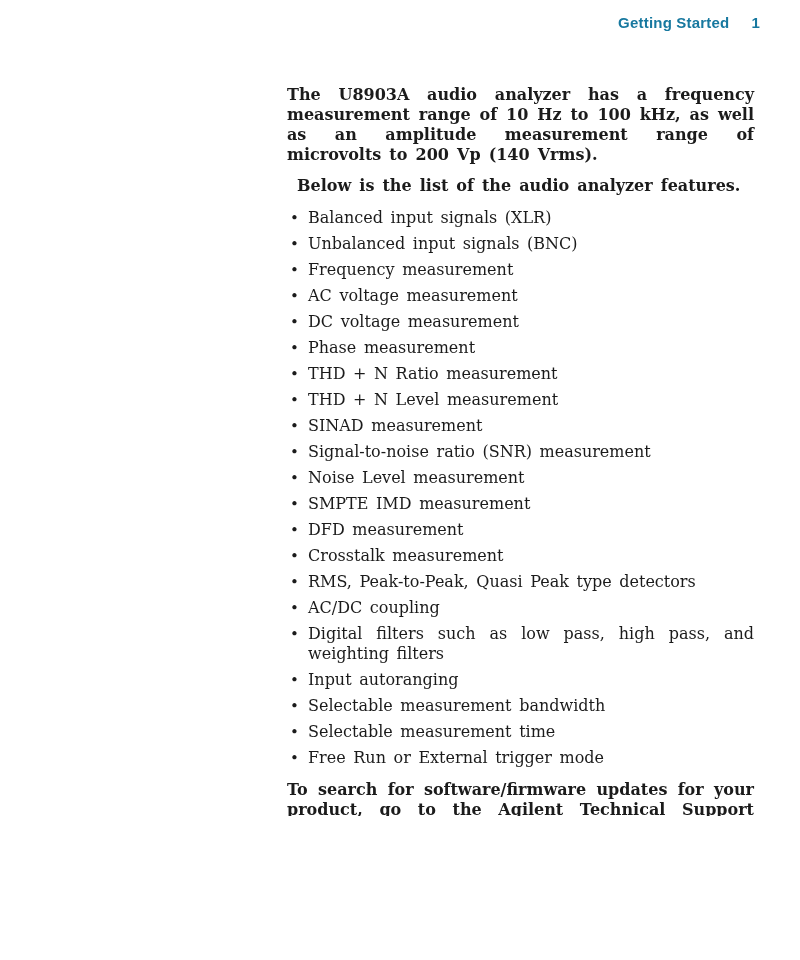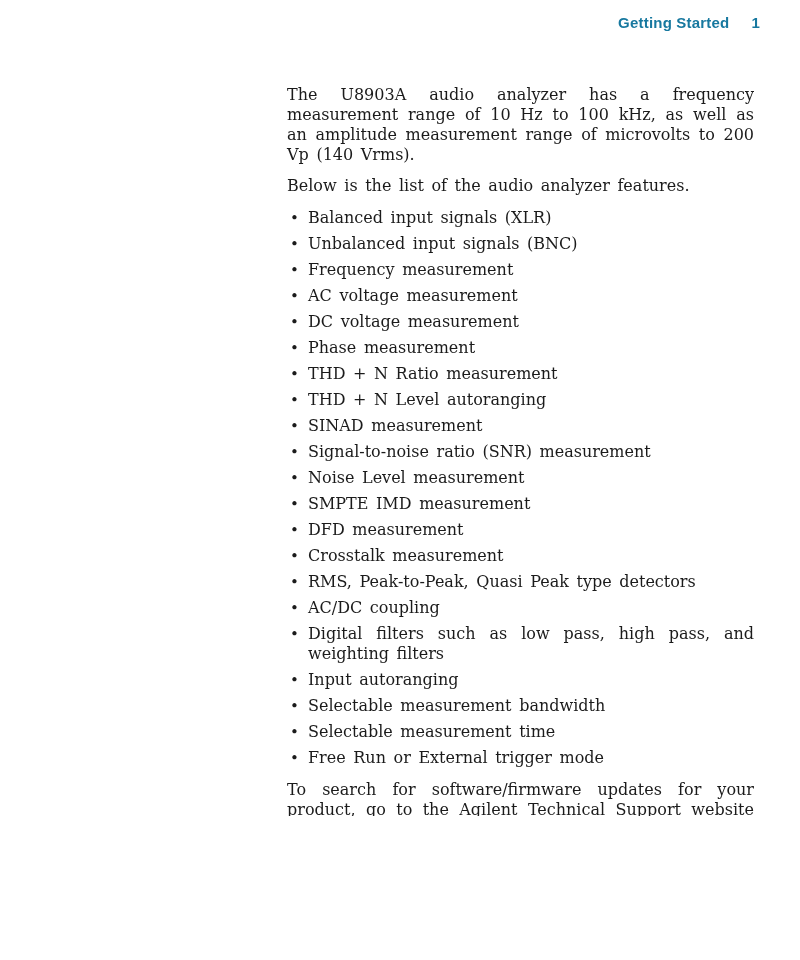--- a/index.html
+++ b/index.html
@@ -34,22 +34,23 @@
     left: 287px;
     top: 85px;
     width: 467px;
     font-size: 16px;
     line-height: 20px;
     word-spacing: 2.5px;
   }
   .content p {
     text-align: justify;
     margin: 0 0 11px 0;
-  }
-  .content p.intro { margin-bottom: 12px; }
+    font-weight: bold;
+  }
+  .content p.intro { margin-bottom: 12px; margin-left: 10px; }
   .feature-list {
     list-style: none;
     margin: 0 0 12px 0;
   }
   .feature-list li {
     position: relative;
     padding-left: 21px;
     margin-bottom: 6px;
     text-align: justify;
   }
@@ -124,21 +125,21 @@
         <li>
         <span class="bullet">•</span>
         <span>Phase measurement</span>
       </li>
         <li>
         <span class="bullet">•</span>
         <span>THD + N Ratio measurement</span>
       </li>
         <li>
         <span class="bullet">•</span>
-        <span>THD + N Level autoranging</span>
+        <span>THD + N Level measurement</span>
       </li>
         <li>
         <span class="bullet">•</span>
         <span>SINAD measurement</span>
       </li>
         <li>
         <span class="bullet">•</span>
         <span>Signal-to-noise ratio (SNR) measurement</span>
       </li>
         <li>

